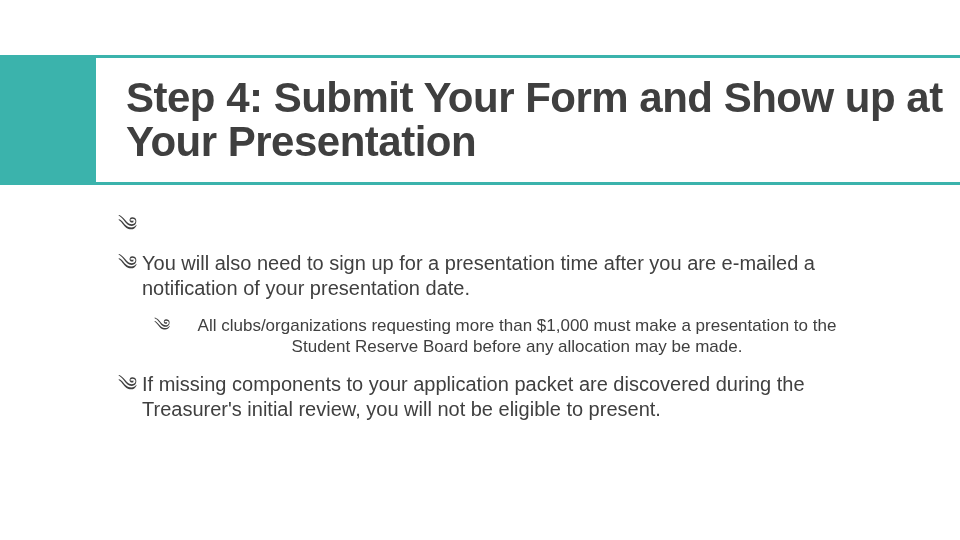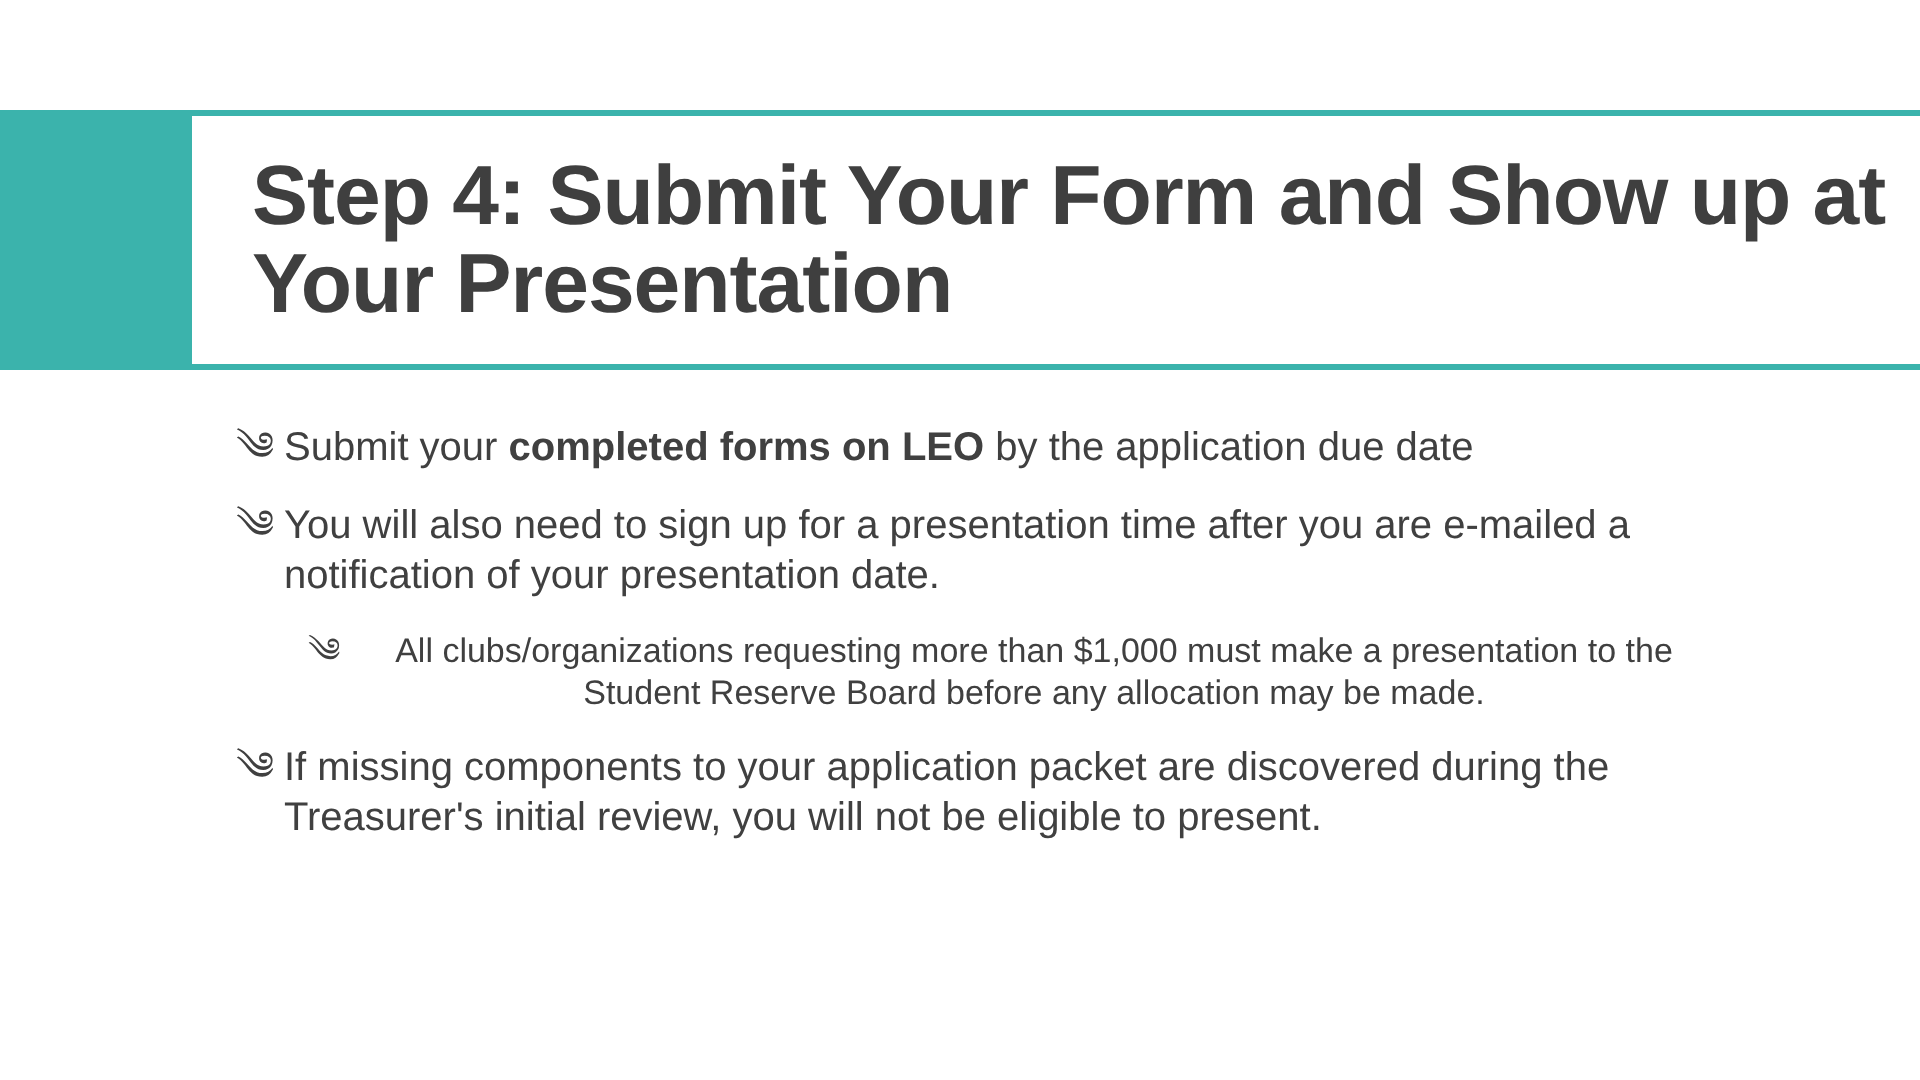--- a/index.html
+++ b/index.html
@@ -93,23 +93,20 @@
   <div class="title-band"></div>
 
   <div class="title-box">
     <div class="title-text">Step 4: Submit Your Form and Show up at Your Presentation</div>
   </div>
 
   <div class="body-area">
 
     <div class="bullet-l1">
       <span class="glyph">༄</span>
-      <span class="text">
-        <span>Submit your </span><b>completed forms on LEO</b><span> by the application due date</span>
-      </span>
     </div>
 
     <div class="bullet-l1">
       <span class="glyph">༄</span>
       <span class="text">
         <span>You will also need to sign up for a presentation time after you are e-mailed a notification of your presentation date.</span>
       </span>
     </div>
 
     <div class="bullet-l2">

